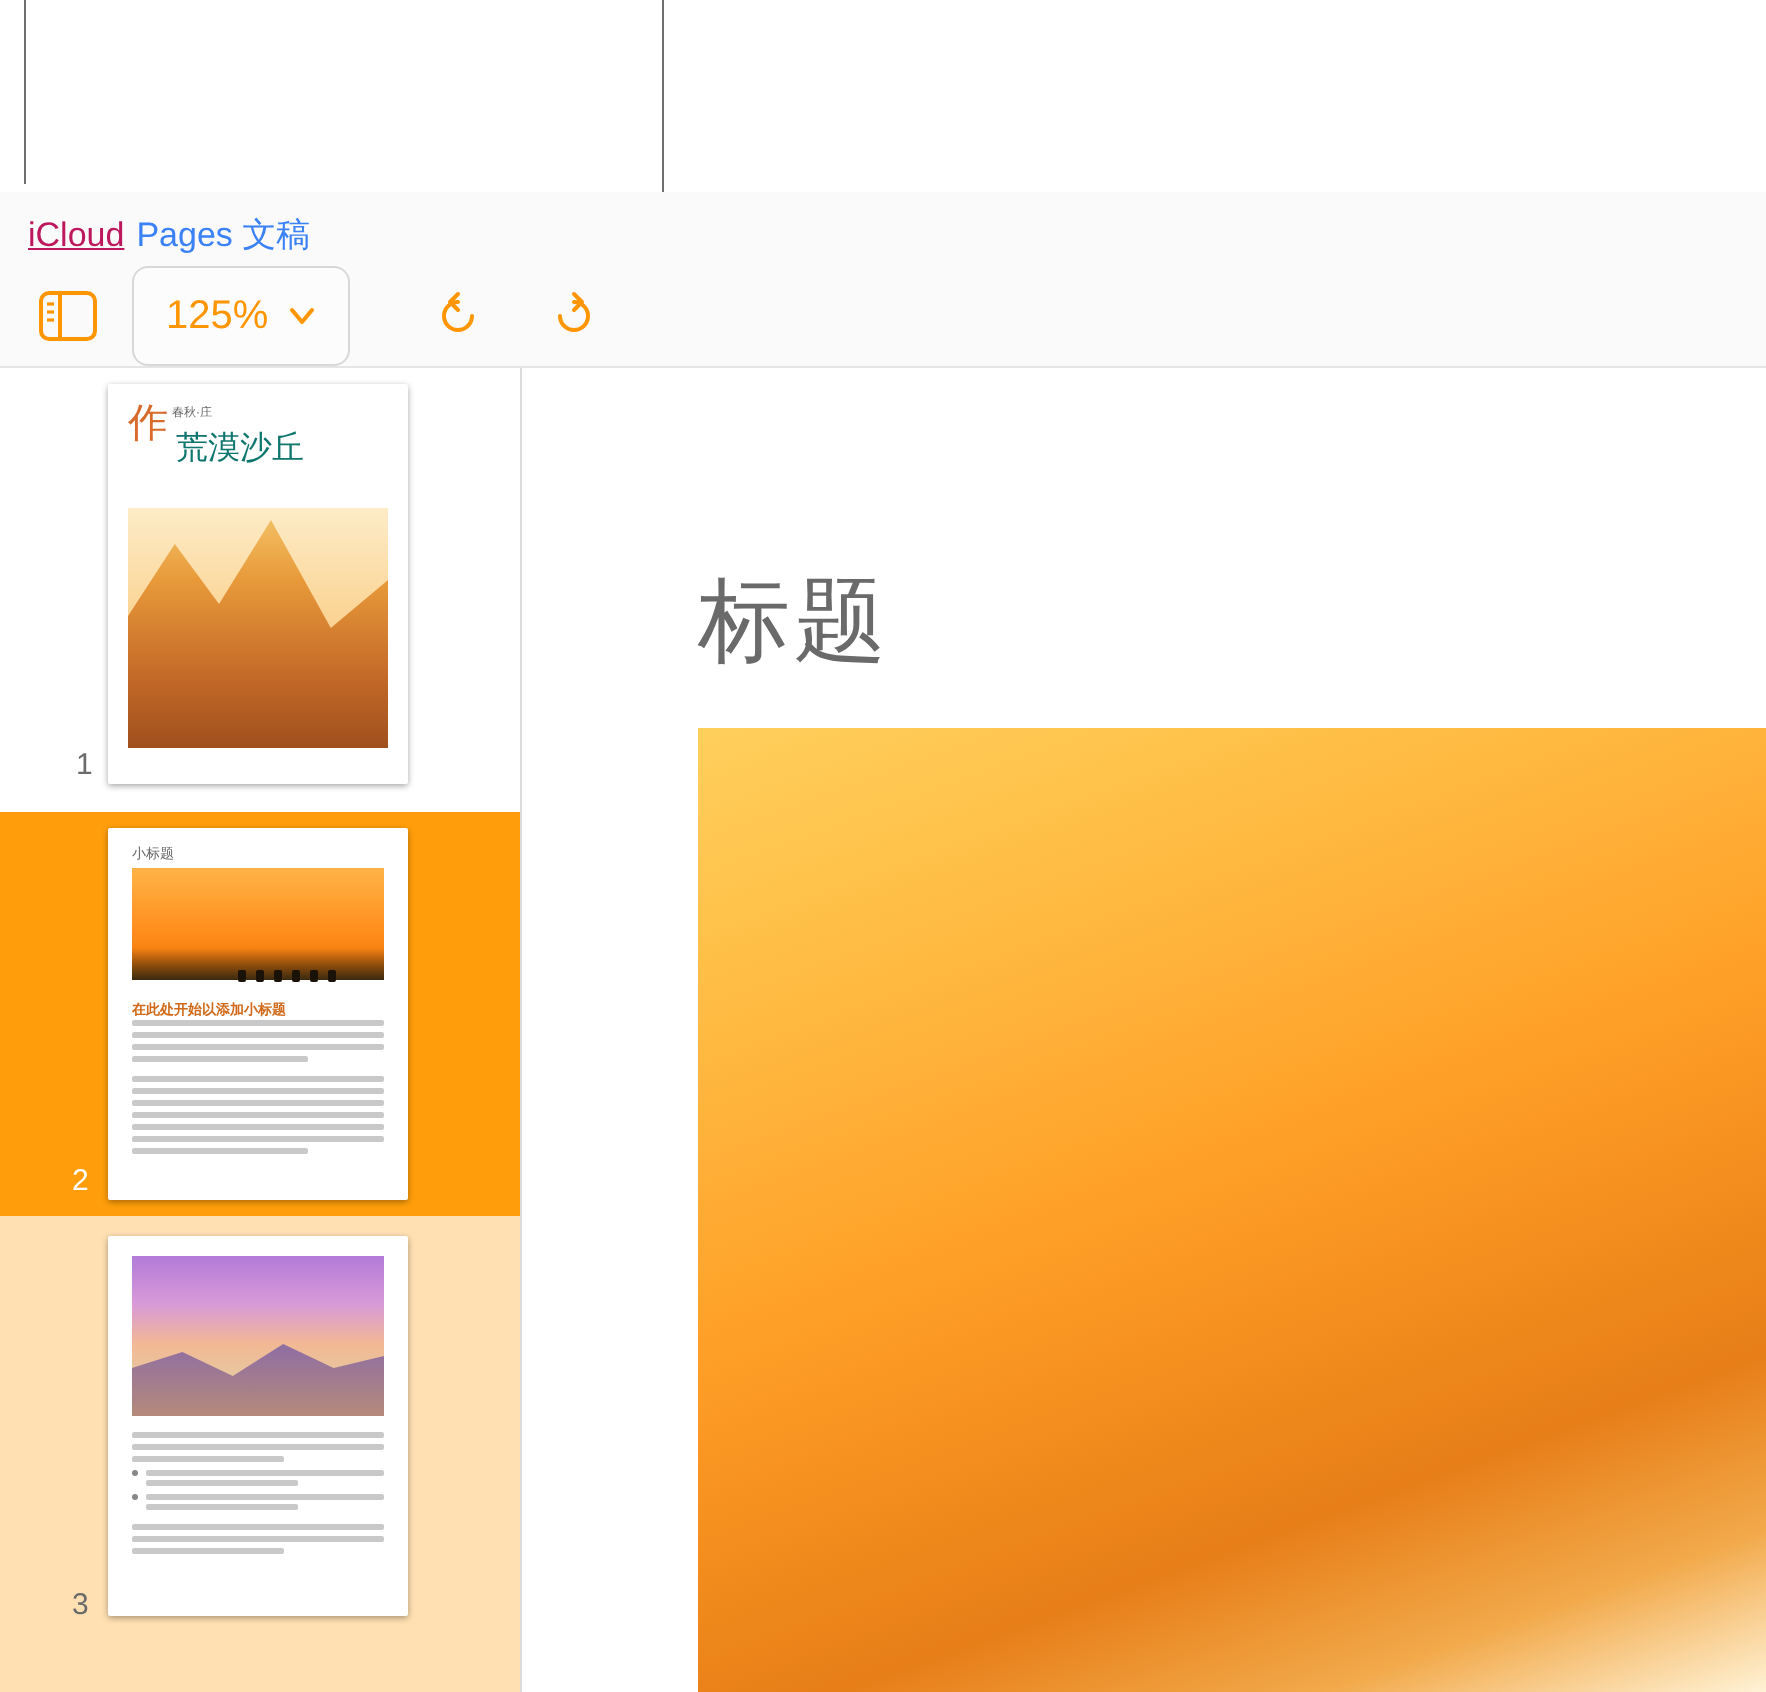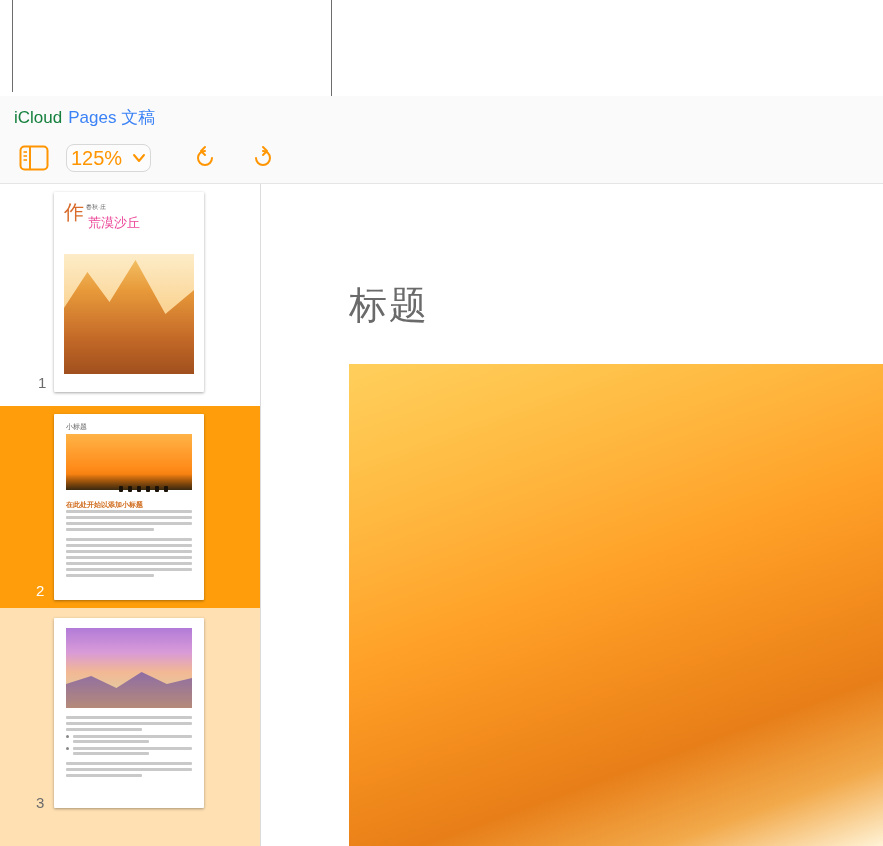--- a/index.html
+++ b/index.html
@@ -14,31 +14,31 @@
 
   
   .header {
     position: absolute; left: 0; top: 96px; width: 883px; height: 88px;
     background: #fafafa; border-bottom: 1px solid #e5e5e5;
   }
   .breadcrumb {
     position: absolute; left: 14px; top: 10px; font-size: 17px; font-weight: 400;
     color: #444; display: flex; gap: 6px; align-items: baseline;
   }
-  .breadcrumb .bc-primary { color: #15803d; }
+  .breadcrumb .bc-primary { color: #be185d; text-decoration: underline; }
   .breadcrumb .bc-accent { color: #3b82f6; }
   .toolbar {
     position: absolute; left: 14px; top: 42px; height: 40px; display: flex; align-items: center; gap: 12px;
   }
   .icon-btn {
     width: 40px; height: 40px; display: flex; align-items: center; justify-content: center;
     border-radius: 6px; cursor: pointer;
   }
   .zoom-btn {
-    height: 28px; padding: 0 4px; border: 1px solid #d8d8d8; border-radius: 8px;
+    height: 50px; padding: 0 16px; border: 1px solid #d8d8d8; border-radius: 8px;
     background: #fcfcfc; color: #ff9500; font-size: 20px; font-weight: 400;
     display: flex; align-items: center; gap: 10px; cursor: pointer;
   }
   .zoom-btn .chev { width: 14px; height: 14px; }
   .undo-redo { display: flex; gap: 18px; margin-left: 22px; }
 
   
   .sidebar {
     position: absolute; left: 0; top: 184px; width: 261px; height: 662px;
     background: #fff; border-right: 1px solid #dcdcdc; overflow: hidden;
@@ -54,21 +54,21 @@
     position: absolute; font-size: 15px; color: #6b6b6b;
   }
   .thumb-row.sel .thumb-num { color: #fff; }
   
   .row1 { height: 222px; }
   .row1 .thumb-page { left: 54px; top: 8px; width: 150px; height: 200px; }
   .row1 .thumb-num { left: 38px; top: 190px; }
   .row1 .t1-headrow { position:absolute; left:10px; top:10px; display:flex; gap:2px; align-items:flex-start;}
   .row1 .t1-char { font-size: 20px; color: #d86a2a; line-height: 1; }
   .row1 .t1-mini { font-size: 6px; color:#666; line-height:1; margin-top:2px;}
-  .row1 .t1-title { position:absolute; left:34px; top:22px; font-size: 13px; color:#ec4899; }
+  .row1 .t1-title { position:absolute; left:34px; top:22px; font-size: 16px; color:#0f766e; }
   .row1 .t1-img { position:absolute; left:10px; top:62px; width:130px; height:120px;
     background: linear-gradient(180deg,#f4c56a 0%, #e89a3a 30%, #c46a28 70%, #a04f1d 100%);
     clip-path: polygon(0 100%, 0 45%, 18% 15%, 35% 40%, 55% 5%, 78% 50%, 100% 30%, 100% 100%);
   }
   .row1 .t1-sky { position:absolute; left:10px; top:62px; width:130px; height:120px;
     background: linear-gradient(180deg,#fdecc8 0%, #fbd79a 40%, #f2b36a 100%); z-index:0;}
   .row1 .t1-img { z-index:1; }
 
   
   .row2 { height: 202px; }
@@ -100,21 +100,21 @@
   .row3 .t3-body .ln.short { width:60%; }
   .row3 .t3-body .bul { display:flex; gap:4px; margin:4px 0 2px 0; }
   .row3 .t3-body .bul .dot{ width:3px;height:3px;background:#888;border-radius:50%; margin-top:0px;}
   .row3 .t3-body .bul .bl{ flex:1; height:3px; background:#c9c9c9; border-radius:1px;}
 
   
   .canvas {
     position: absolute; left: 261px; top: 184px; width: 622px; height: 662px; background: #fff;
   }
   .canvas .page-title {
-    position: absolute; left: 88px; top: 96px; font-size: 38px; color: #6a6a6a; font-weight: 400; letter-spacing: 2px;
+    position: absolute; left: 88px; top: 96px; font-size: 46px; color: #6a6a6a; font-weight: 400; letter-spacing: 2px;
   }
   .canvas .hero {
     position: absolute; left: 88px; top: 180px; right: 0; bottom: 0;
     background: linear-gradient(160deg,
       #ffcf5c 0%, #ffc24a 15%, #ffb23a 30%, #ffa128 45%,
       #f58f1e 60%, #e77e18 75%, #f2a94a 88%, #fff3d6 100%);
   }
 </style>
 </head>
 <body>

